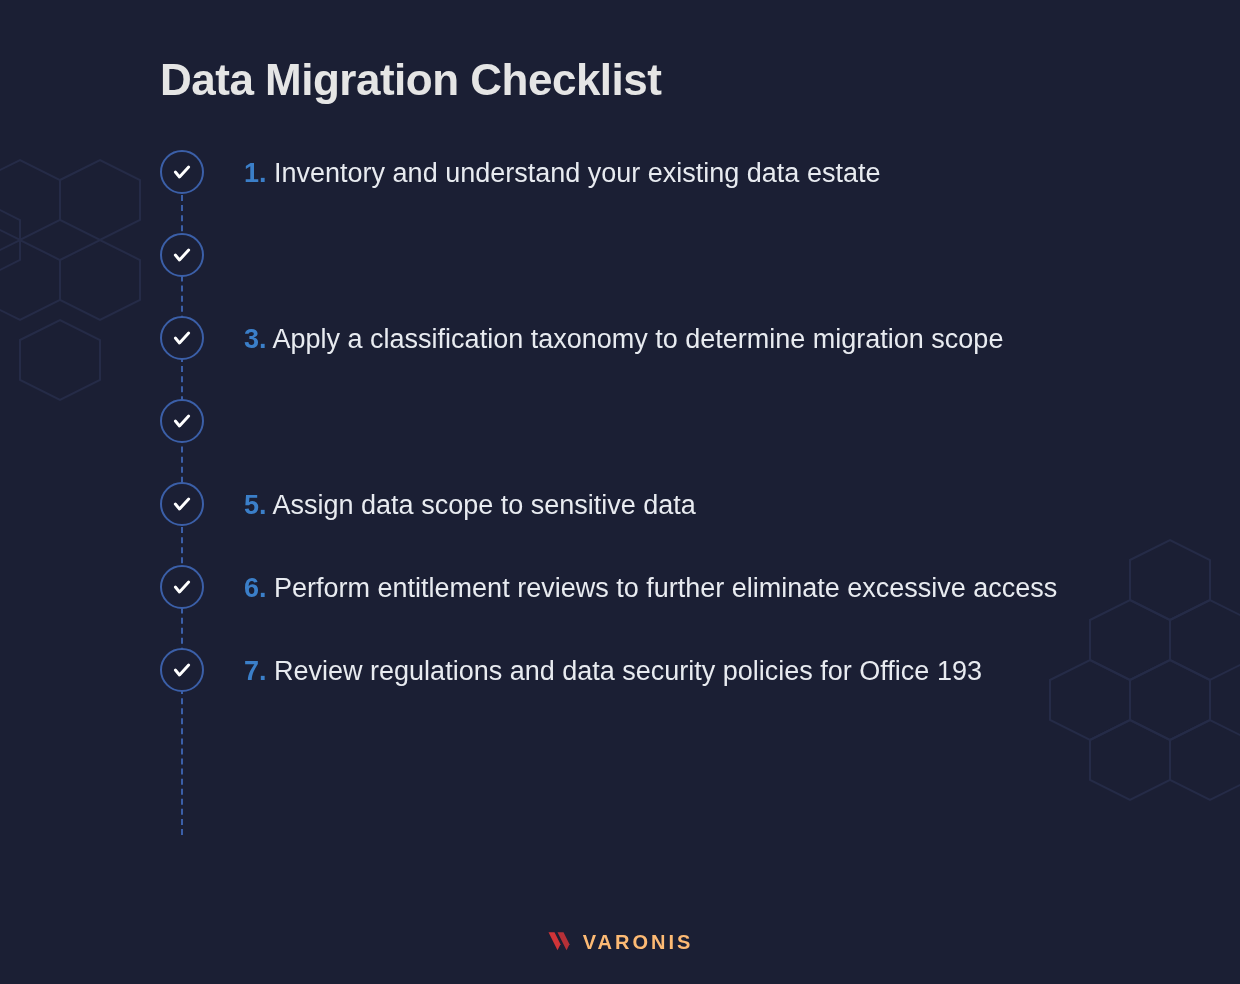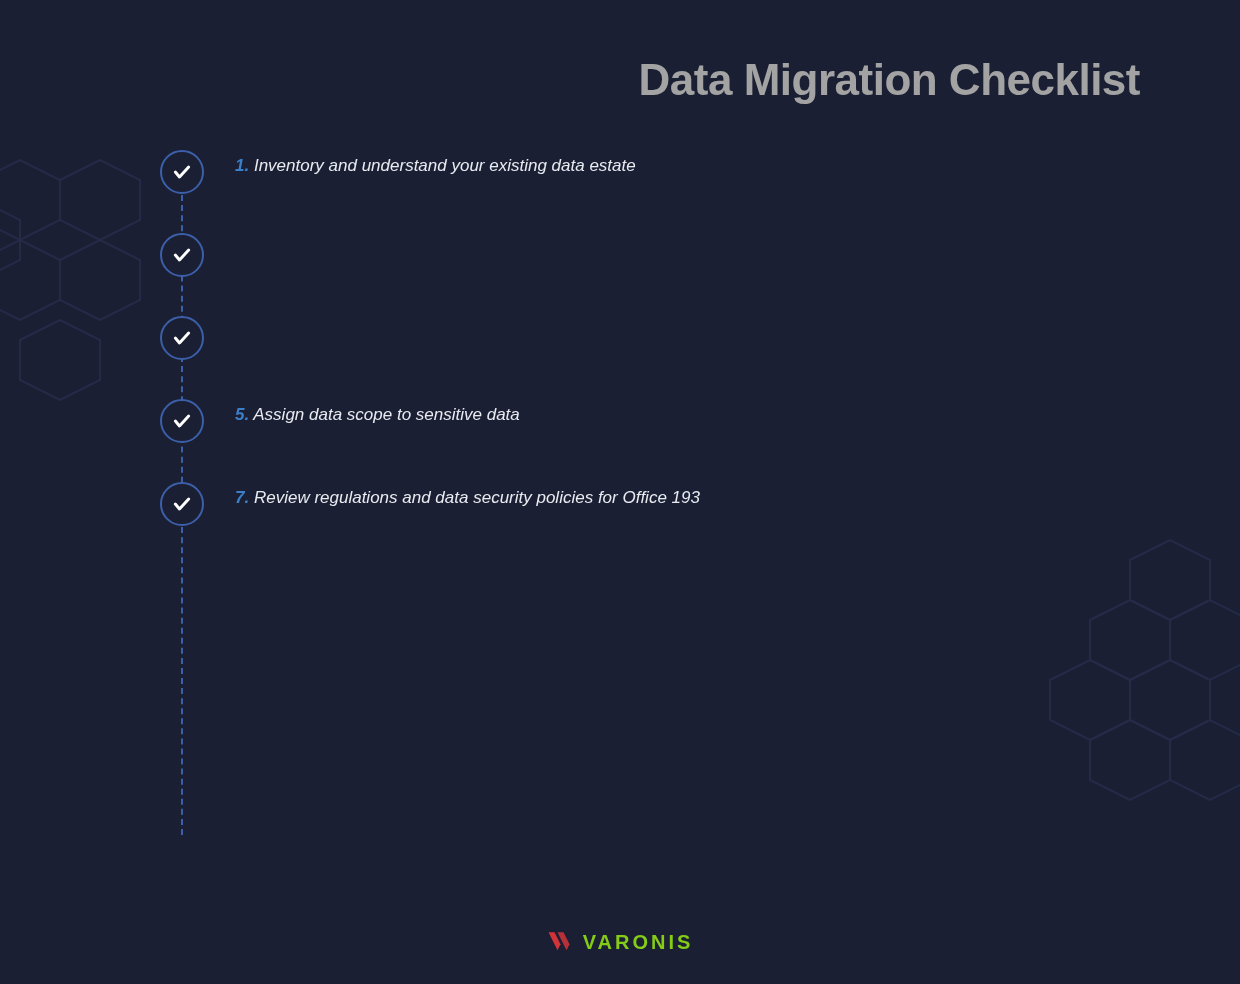--- a/index.html
+++ b/index.html
@@ -18,24 +18,24 @@
     .hex-bg {
       position: absolute;
       inset: 0;
       pointer-events: none;
     }
     .container {
       position: relative;
       padding: 55px 100px 0 160px;
     }
     .title {
-      color: #a3a3a3;
+      color: #e5e5e5;
       font-size: 44px;
       font-weight: 800;
-      text-align: right;
+      text-align: left;
       margin-bottom: 50px;
       letter-spacing: -0.5px;
     }
     .checklist {
       position: relative;
       padding-left: 0;
     }
     .vline {
       position: absolute;
       left: 21px;
@@ -61,48 +61,47 @@
       justify-content: center;
       background: #1b1f34;
       z-index: 2;
       margin-top: -5px;
     }
     .checkmark {
       width: 20px;
       height: 20px;
     }
     .item-text {
-      margin-left: 31px;
-      font-size: 17px;
+      margin-left: 40px;
+      font-size: 27px;
       line-height: 1.35;
       color: #e8ebf0;
       font-weight: 400;
       max-width: 860px;
-      font-style: italic;
     }
     .item-number {
       color: #3b7fc9;
       font-weight: 700;
     }
     .logo-wrap {
       position: absolute;
       bottom: 30px;
       left: 0;
       right: 0;
       display: flex;
       align-items: center;
       justify-content: center;
       gap: 6px;
     }
     .logo-mark {
       width: 30px;
       height: 24px;
     }
     .logo-text {
-      color: #84cc16;
+      color: #fdba74;
       font-size: 20px;
       font-weight: 700;
       letter-spacing: 3px;
     }
   </style>
 </head>
 <body>
 
 <svg class="hex-bg" width="1240" height="984">
   <g stroke="#2a3150" stroke-width="2" fill="none" opacity="0.7">
@@ -143,20 +142,31 @@
     </div>
 
     <div class="item">
       <div class="check-circle">
         <svg class="checkmark" viewBox="0 0 24 24" fill="none" stroke="#ffffff" stroke-width="3.5" stroke-linecap="round" stroke-linejoin="round">
             <polyline points="4,12 9,18 20,6"></polyline>
           </svg>
       </div>
     </div>
 
+    <div class="item">
+      <div class="check-circle">
+        <svg class="checkmark" viewBox="0 0 24 24" fill="none" stroke="#ffffff" stroke-width="3.5" stroke-linecap="round" stroke-linejoin="round">
+            <polyline points="4,12 9,18 20,6"></polyline>
+          </svg>
+      </div>
+      <div class="item-text">
+        <span class="item-number">3.</span>
+        <span>Apply a classification taxonomy to determine migration scope</span>
+      </div>
+    </div>
 
     <div class="item">
       <div class="check-circle">
         <svg class="checkmark" viewBox="0 0 24 24" fill="none" stroke="#ffffff" stroke-width="3.5" stroke-linecap="round" stroke-linejoin="round">
             <polyline points="4,12 9,18 20,6"></polyline>
           </svg>
       </div>
     </div>
 
     <div class="item">
@@ -164,20 +174,31 @@
         <svg class="checkmark" viewBox="0 0 24 24" fill="none" stroke="#ffffff" stroke-width="3.5" stroke-linecap="round" stroke-linejoin="round">
             <polyline points="4,12 9,18 20,6"></polyline>
           </svg>
       </div>
       <div class="item-text">
         <span class="item-number">5.</span>
         <span>Assign data scope to sensitive data</span>
       </div>
     </div>
 
+    <div class="item">
+      <div class="check-circle">
+        <svg class="checkmark" viewBox="0 0 24 24" fill="none" stroke="#ffffff" stroke-width="3.5" stroke-linecap="round" stroke-linejoin="round">
+            <polyline points="4,12 9,18 20,6"></polyline>
+          </svg>
+      </div>
+      <div class="item-text">
+        <span class="item-number">6.</span>
+        <span>Perform entitlement reviews to further eliminate excessive access</span>
+      </div>
+    </div>
 
     <div class="item">
       <div class="check-circle">
         <svg class="checkmark" viewBox="0 0 24 24" fill="none" stroke="#ffffff" stroke-width="3.5" stroke-linecap="round" stroke-linejoin="round">
             <polyline points="4,12 9,18 20,6"></polyline>
           </svg>
       </div>
       <div class="item-text">
         <span class="item-number">7.</span>
         <span>Review regulations and data security policies for Office 193</span>

